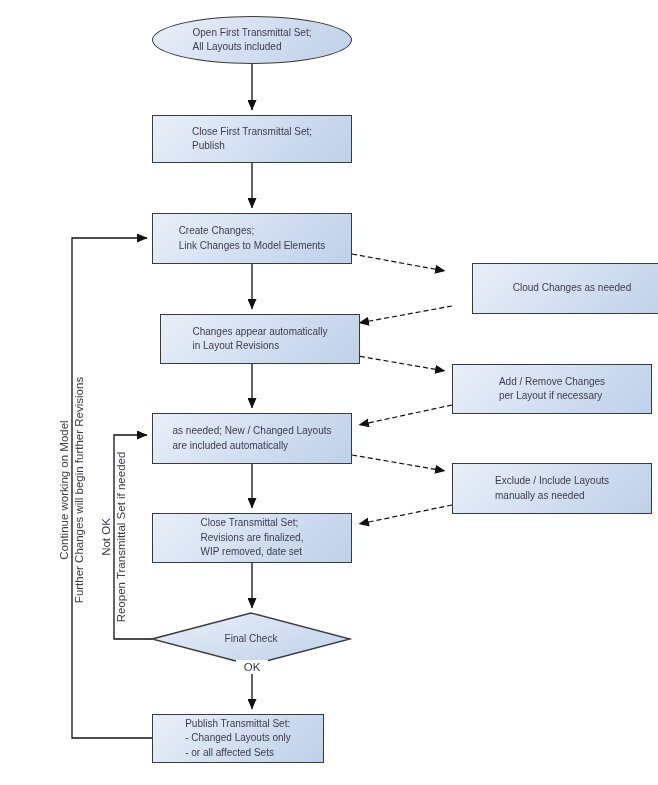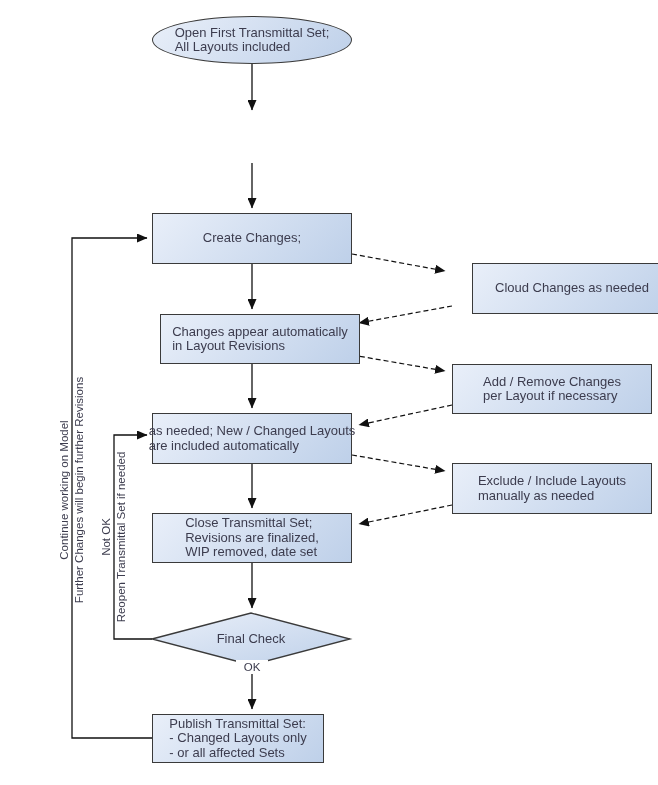--- a/index.html
+++ b/index.html
@@ -20,21 +20,21 @@
   svg.connectors{position:absolute;left:0;top:0;}
   .node{
     position:absolute;
     box-sizing:border-box;
     border:1px solid var(--node-border);
     background:linear-gradient(135deg, var(--node-fill-light) 0%, var(--node-fill-dark) 100%);
     display:flex;align-items:center;justify-content:center;
   }
   .node.ellipse{border-radius:50%;}
   .node-label{
-    font-size:13px;line-height:14.5px;text-align:left;padding:0 6px;
+    font-size:10px;line-height:14.5px;text-align:left;padding:0 6px;
     white-space:nowrap;
   }
   .node-label.center{text-align:center;}
   .free-label{
     position:absolute;font-size:11.5px;line-height:15px;text-align:center;
     color:var(--text-color);
   }
   .rot{transform:rotate(-90deg);}
   .ok-label{background:var(--background);}
   .diamond-label{background:transparent;border:none;}
@@ -80,24 +80,31 @@
     <polygon points="152,639 251,613 350,639 251,665" fill="url(#nodeGrad)" stroke="#3a3a3a" stroke-width="1.3"></polygon>
   </svg>
 
   <div class="node ellipse" style="left:152px;top:16px;width:200px;height:48px">
     <div class="node-label">
       <div>Open First Transmittal Set;</div>
       <div>All Layouts included</div>
     </div>
   </div>
 
+  <div class="node" style="left:152px;top:115px;width:200px;height:48px">
+    <div class="node-label">
+      <div>Close First Transmittal Set;</div>
+      <div>Publish</div>
+    </div>
+  </div>
 
   <div class="node" style="left:152px;top:213px;width:200px;height:51px">
     <div class="node-label">
       <div>Create Changes;</div>
+      <div>Link Changes to Model Elements</div>
     </div>
   </div>
 
   <div class="node" style="left:160px;top:314px;width:200px;height:50px">
     <div class="node-label">
       <div>Changes appear automatically</div>
       <div>in Layout Revisions</div>
     </div>
   </div>
 

